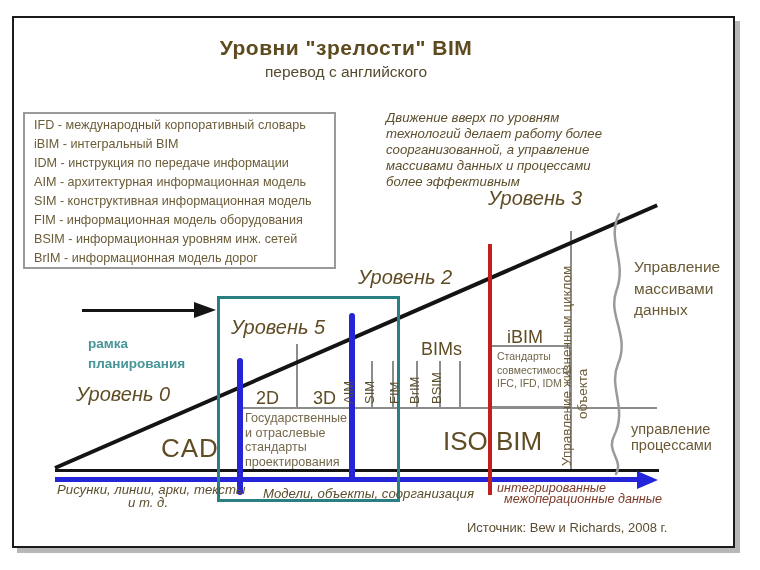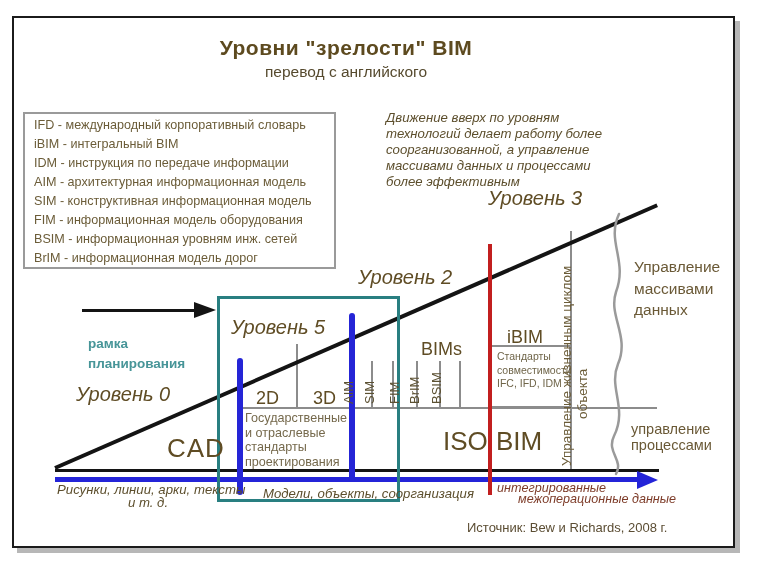--- a/index.html
+++ b/index.html
@@ -30,21 +30,21 @@
   .gray-vert-long{left:570px;top:231px;width:2px;height:241px;}
   .gray-baseline{left:240px;top:407px;width:417px;height:2px;}
   .std-box{left:490px;top:345px;width:81px;height:63px;border:2px solid #8c8c8c;box-sizing:border-box;padding:3px 0 0 5px;}
   .std-box div{font-size:10.5px;line-height:13.5px;color:#6f6549;white-space:nowrap;}
   .plan-arrow-line{left:82px;top:309px;width:114px;height:3px;background:#141414;}
   .plan-arrow-head{left:194px;top:302px;width:0;height:0;border-left:22px solid #141414;border-top:8px solid transparent;border-bottom:8px solid transparent;}
   
   .lvl{font-style:italic;font-size:20px;color:#5f4c24;white-space:nowrap;}
   .lvl0{left:76px;top:383px;}.lvl1{left:231px;top:316px;}.lvl2{left:358px;top:266px;}.lvl3{left:488px;top:187px;}
   .big{font-size:26px;color:#5f4c24;white-space:nowrap;}
-  .cad{left:167px;top:433px;letter-spacing:1px;}
+  .cad{left:161px;top:433px;letter-spacing:1px;}
   .iso{left:443px;top:426px;}.bim{left:496px;top:426px;}
   .mid{font-size:18px;color:#5f4c24;white-space:nowrap;}
   .d2{left:256px;top:388px;}.d3{left:313px;top:388px;}
   .bims{left:421px;top:315px;margin-top:24px;}.ibim{left:507px;top:291px;margin-top:36px;}
   .vtag{transform:rotate(-90deg);transform-origin:0 100%;font-size:13px;line-height:14px;height:14px;color:#5c5132;white-space:nowrap;}
   .vaim{left:356px;top:390px;}.vsim{left:377px;top:390px;}.vfim{left:402px;top:390px;}.vbrim{left:422px;top:390px;}.vbsim{left:444px;top:390px;}
   .vlife{transform:rotate(-90deg);transform-origin:0 100%;font-size:13.5px;line-height:15px;height:15px;color:#6b5c38;white-space:nowrap;}
   .vlife1{left:574px;top:451px;}.vlife2{left:590px;top:404px;}
   .plan{font-weight:bold;font-size:13.5px;color:#479598;white-space:nowrap;margin-top:44px;}
   .plan1{left:88px;top:292px;}.plan2{left:88px;top:312px;}
@@ -52,21 +52,21 @@
   .design-std div{font-size:12.6px;line-height:14.7px;color:#75694c;white-space:nowrap;}
   .data-mgmt{left:634px;top:256px;}
   .data-mgmt div{font-size:15.5px;line-height:21.5px;color:#6a5936;white-space:nowrap;}
   .proc-mgmt{left:631px;top:421px;}
   .proc-mgmt div{font-size:14.5px;line-height:16px;color:#6a5936;white-space:nowrap;}
   .ax{font-style:italic;color:#5c4e2c;white-space:nowrap;}
   .ax0a{left:57px;top:482px;font-size:13.2px;}
   .ax0b{left:57px;top:495px;width:182px;text-align:center;font-size:13.2px;}
   .ax1{left:263px;top:486px;font-size:13.2px;}
   .ax3{color:#7d3b28;font-size:12.6px;}
-  .ax3a{left:497px;top:481px;}.ax3b{left:518px;top:492px;text-align:center;}
+  .ax3a{left:497px;top:481px;}.ax3b{left:504px;top:492px;text-align:center;}
   .source{left:467px;top:520px;font-size:13px;color:#5b4d33;white-space:nowrap;}
   .wavy{left:600px;top:208px;}
 </style>
 </head>
 <body>
 
 <div class="abs frame"></div>
 
 <div class="abs title-wrap">
   <div class="title">Уровни "зрелости" BIM</div>

